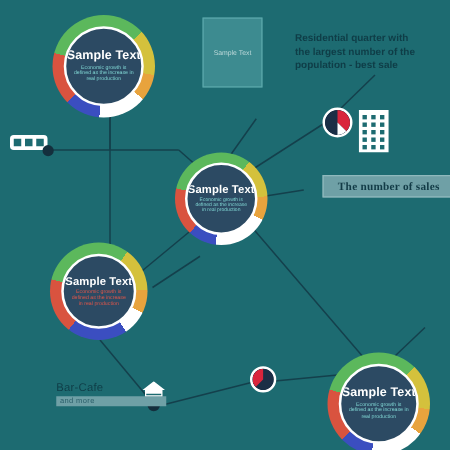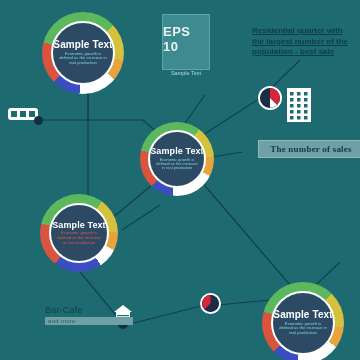--- a/index.html
+++ b/index.html
@@ -164,25 +164,24 @@
       <line x1="122" y1="230" x2="160" y2="205"></line>
       <line x1="218" y1="305" x2="270" y2="300"></line>
       <line x1="130" y1="324" x2="205" y2="305"></line>
       <line x1="80" y1="272" x2="120" y2="320"></line>
       <line x1="300" y1="300" x2="340" y2="262"></line>
       <line x1="262" y1="97" x2="300" y2="60"></line>
     </g>
   </svg>
 
   <div class="eps-box" style="left:162px; top:14px; width:48px; height:56px; padding-top:9px;">
-    <div class="eps-main" style="font-size:13px;">EPS 10</div>
     <div class="eps-sub" style="font-size:5.5px; margin-top:16px;">Sample Text</div>
   </div>
 
-  <div class="textblock" style="left:252px; top:26px; width:104px; font-size:8px;text-decoration:underline;">Residential quarter with the largest number of the population - best sale</div>
+  <div class="textblock" style="left:236px; top:26px; width:104px; font-size:8px;">Residential quarter with the largest number of the population - best sale</div>
 
 
   <div class="sales-label" style="left:243px; top:140px; width:106px; height:18px;margin-left:15px;">
     <span style="font-size:9px;">The number of sales</span>
   </div>
 
   <div class="icon" style="left:8px; top:108px; width:30px; height:12px; background:#ffffff; border-radius:3px;
               display:flex; align-items:center; justify-content:space-around; padding:0 2px; box-sizing:border-box;">
     <span style="width:6px;height:6px;background:#1d6b71;display:block;"></span>
     <span style="width:6px;height:6px;background:#1d6b71;display:block;"></span>

